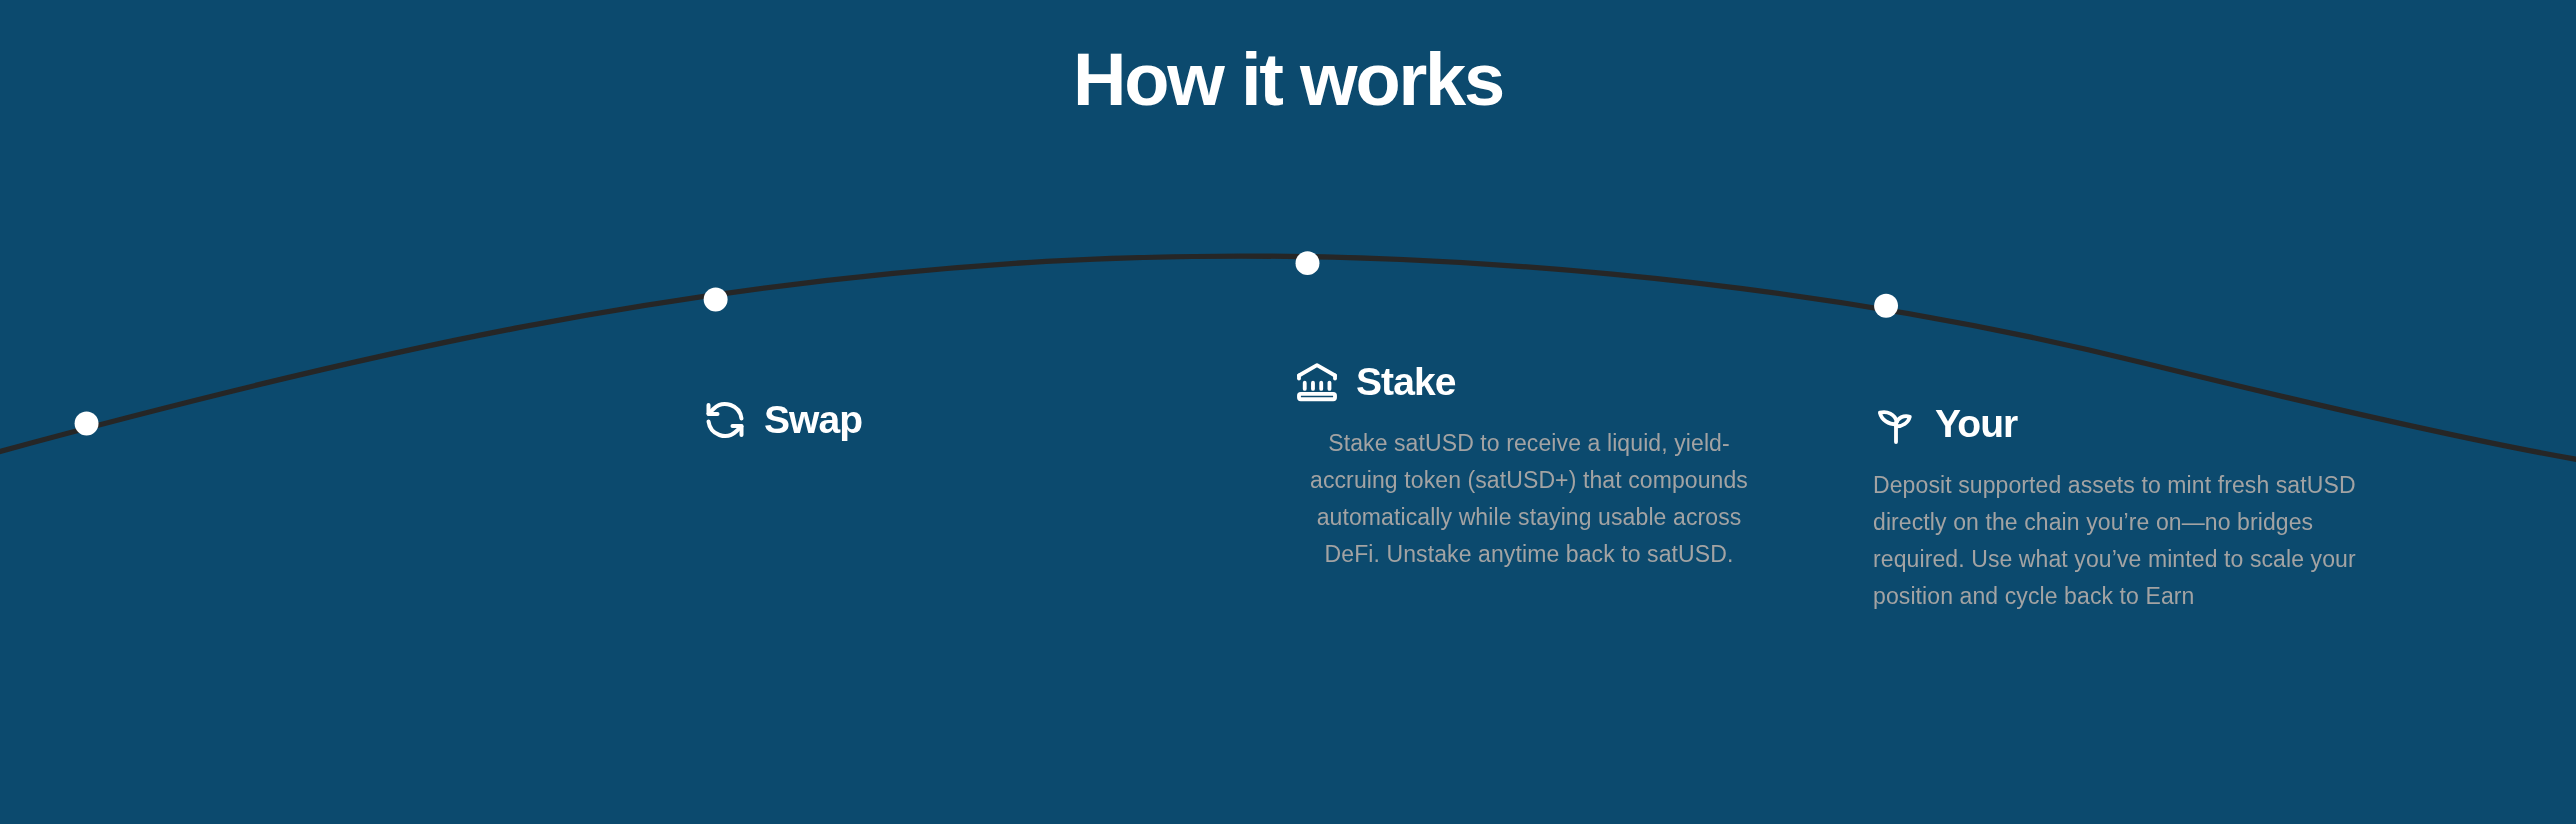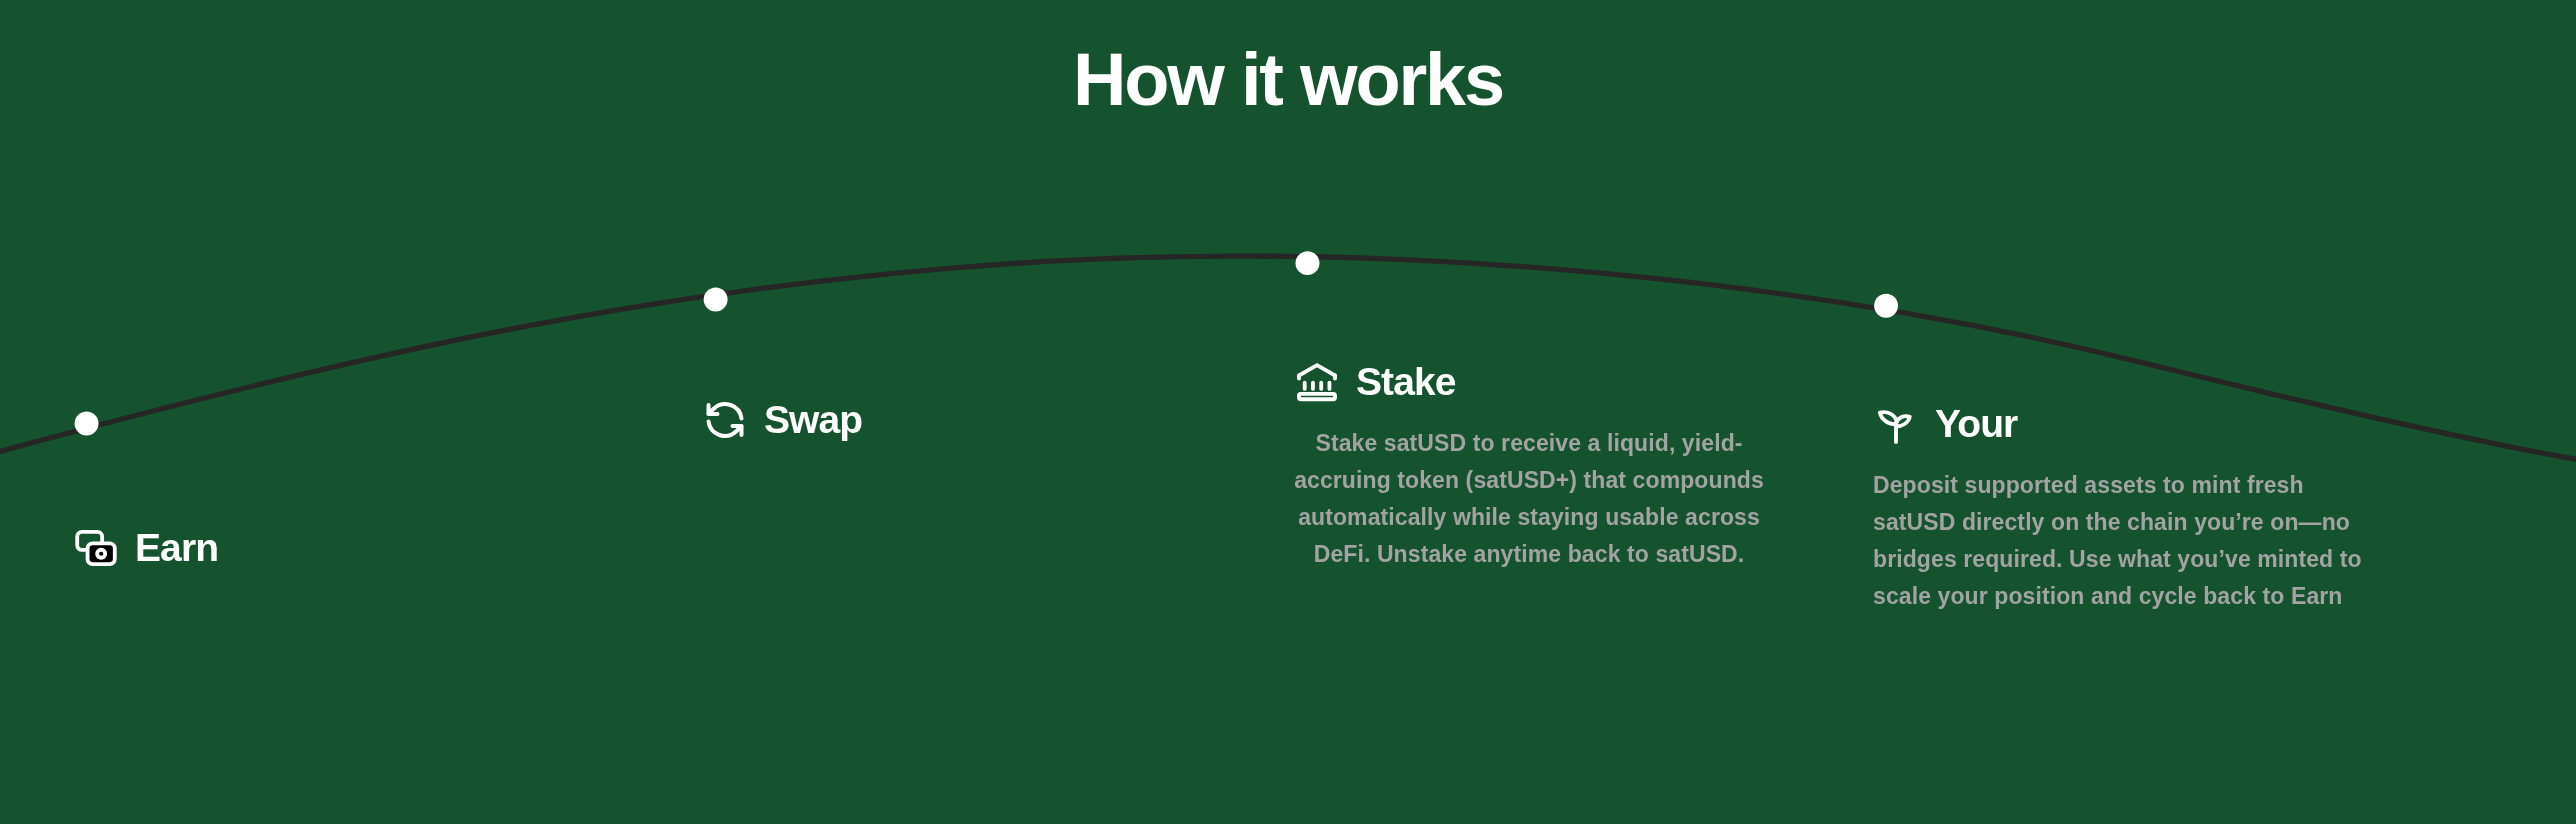--- a/index.html
+++ b/index.html
@@ -7,21 +7,21 @@
   html, body {
     width:2576px; height:824px;
     background:#000000;
     overflow:hidden;
     font-family:"Liberation Sans", sans-serif;
     -webkit-font-smoothing:antialiased;
   }
   #stage {
     position:relative;
     width:2576px; height:824px;
-    background:#14532d;
+    background:#0c4a6e;
   }
 
   
   .page-title {
     position:absolute;
     left:0; right:0;
     top:43px;
     text-align:center;
     color:#ffffff;
     font-size:74px;
@@ -69,21 +69,21 @@
     color:#ffffff;
     font-size:39px;
     font-weight:700;
     letter-spacing:-0.9px;
     line-height:1.05;
     white-space:nowrap;
   }
   .step-desc {
     color:#a3a3a3;
     font-size:23px;
-    font-weight:700;
+    font-weight:400;
     line-height:1.62;
     letter-spacing:0.1px;
   }
 
   
   #step-earn  { left:73px;   top:525px;  width:514px; }
   #step-swap  { left:702px;  top:397px;  width:496px; }
   #step-stake { left:1294px; top:359px;  width:470px;text-align:center; }
   #step-mint  { left:1873px; top:401px;  width:496px; }
 </style>
@@ -100,30 +100,20 @@
              C 1600 272, 2050 318, 2420 410
              C 2640 464, 2800 500, 2916 520"></path>
 
     <circle class="arc-dot" cx="97" cy="478" r="13.5"></circle>
     <circle class="arc-dot" cx="807" cy="338" r="13.5"></circle>
     <circle class="arc-dot" cx="1475" cy="297" r="13.5"></circle>
     <circle class="arc-dot" cx="2128" cy="345" r="13.5"></circle>
   </svg>
 
   <div class="step" id="step-earn">
-    <div class="step-head">
-      <span class="step-icon">
-        <svg viewBox="0 0 24 24" fill="none" stroke="#ffffff" stroke-width="2" stroke-linecap="round" stroke-linejoin="round">
-          <rect x="2.2" y="3.6" width="13" height="9.4" rx="2.4"></rect>
-          <rect x="7.6" y="9.6" width="14.2" height="10.8" rx="2.6" fill="#000000"></rect>
-          <circle cx="14.7" cy="15" r="2.1"></circle>
-        </svg>
-      </span>
-      <span class="step-title">Earn</span>
-    </div>
   </div>
 
   <div class="step" id="step-swap">
     <div class="step-head">
       <span class="step-icon">
         <svg viewBox="0 0 24 24" fill="none" stroke="#ffffff" stroke-width="2.1" stroke-linecap="round" stroke-linejoin="round">
           <path d="M20.6 11.2A8.6 8.6 0 0 0 6.1 6.1L3.4 8.7"></path>
           <polyline points="3.4,4.2 3.4,8.9 8.1,8.9"></polyline>
           <path d="M3.4 12.8a8.6 8.6 0 0 0 14.5 5.1l2.7-2.6"></path>
           <polyline points="20.6,19.8 20.6,15.1 15.9,15.1"></polyline>

